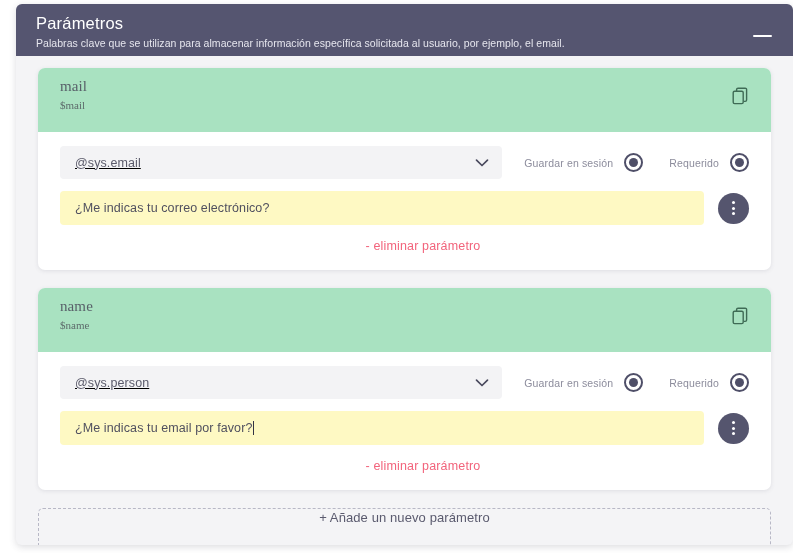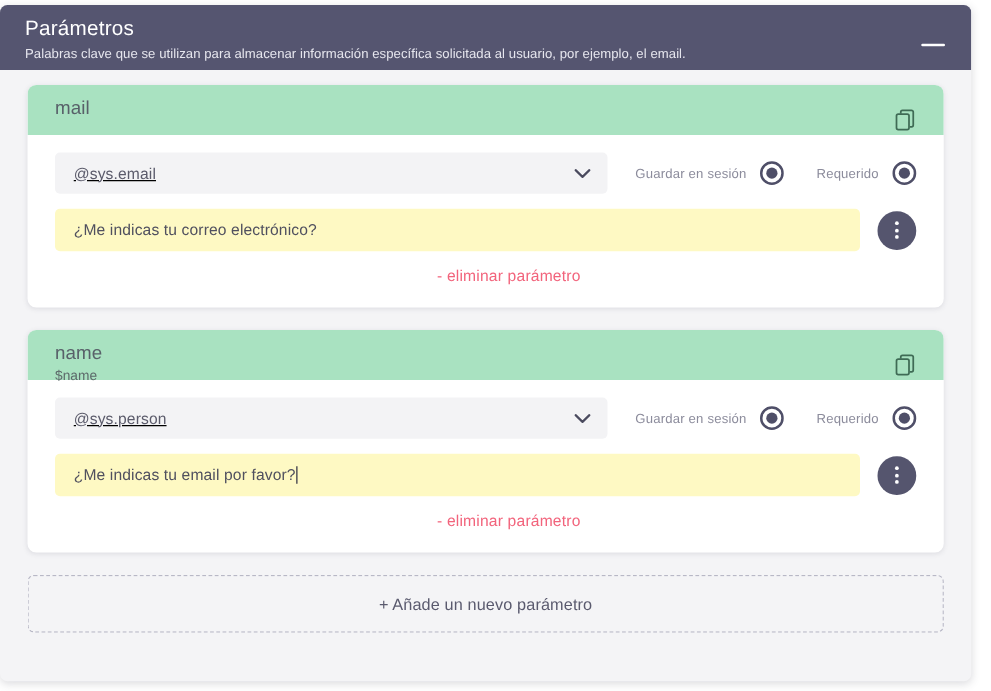--- a/index.html
+++ b/index.html
@@ -14,21 +14,21 @@
   .page {
     position: relative;
     width: 793px;
     height: 553px;
     background: #ffffff;
   }
 
   
   .panel {
     position: absolute;
-    left: 0;
+    left: 16px;
     top: 4px;
     width: 777px;
     height: 541px;
     background: #f4f4f6;
     border-radius: 6px;
     box-shadow: 0 2px 7px rgba(60,60,80,0.18);
     overflow: hidden;
   }
 
   
@@ -83,22 +83,23 @@
   .param-card {
     background: #ffffff;
     border-radius: 7px;
     box-shadow: 0 1px 4px rgba(80,80,100,0.13);
     overflow: hidden;
     margin-bottom: 18px;
   }
   .card-head {
     position: relative;
     background: #a9e2c1;
-    height: 40px;
+    height: 64px;
     padding: 9px 7px 0 22px;
+    font-family: Liberation Serif, serif;
   }
   .card-name {
     color: #586069;
     font-size: 15px;
     line-height: 19px;
     letter-spacing: 0.1px;
   }
   .card-var {
     color: #5d6b6b;
     font-size: 11px;
@@ -260,21 +261,21 @@
     border: 1.5px dashed #b8b8c6;
     border-radius: 5px;
     background: transparent;
     width: 100%;
     color: #5a5a6e;
     font-size: 13px;
     font-family: "Liberation Sans", sans-serif;
     letter-spacing: 0.1px;
     cursor: pointer;
     display: flex;
-    align-items: center;
+    align-items: flex-start;
     justify-content: center;
   }
 </style>
 </head>
 <body>
 
 <div class="page">
   <div class="panel">
 
     <div class="panel-header">
@@ -283,20 +284,21 @@
       <button class="minimize-btn">
         <span class="bar"></span>
       </button>
     </div>
 
     <div class="panel-body">
 
       <div class="param-card">
         <div class="card-head">
           <div class="card-name">mail</div>
+          <div class="card-var">$mail</div>
           <button class="copy-btn">
             <svg width="22" height="22" viewBox="0 0 22 22" fill="none">
               <rect x="3.2" y="6.2" width="10" height="12.4" rx="1.4" stroke="#3f6b55" stroke-width="1.4" fill="none"></rect>
               <path d="M6.6 6.0 V4.6 a1.4 1.4 0 0 1 1.4-1.4 h7.2 a1.4 1.4 0 0 1 1.4 1.4 v10.4 a1.4 1.4 0 0 1 -1.4 1.4 h-1.4" stroke="#3f6b55" stroke-width="1.4" fill="none"></path>
             </svg>
           </button>
         </div>
         <div class="card-inner">
           <div class="row-controls">
             <div class="entity-select">

